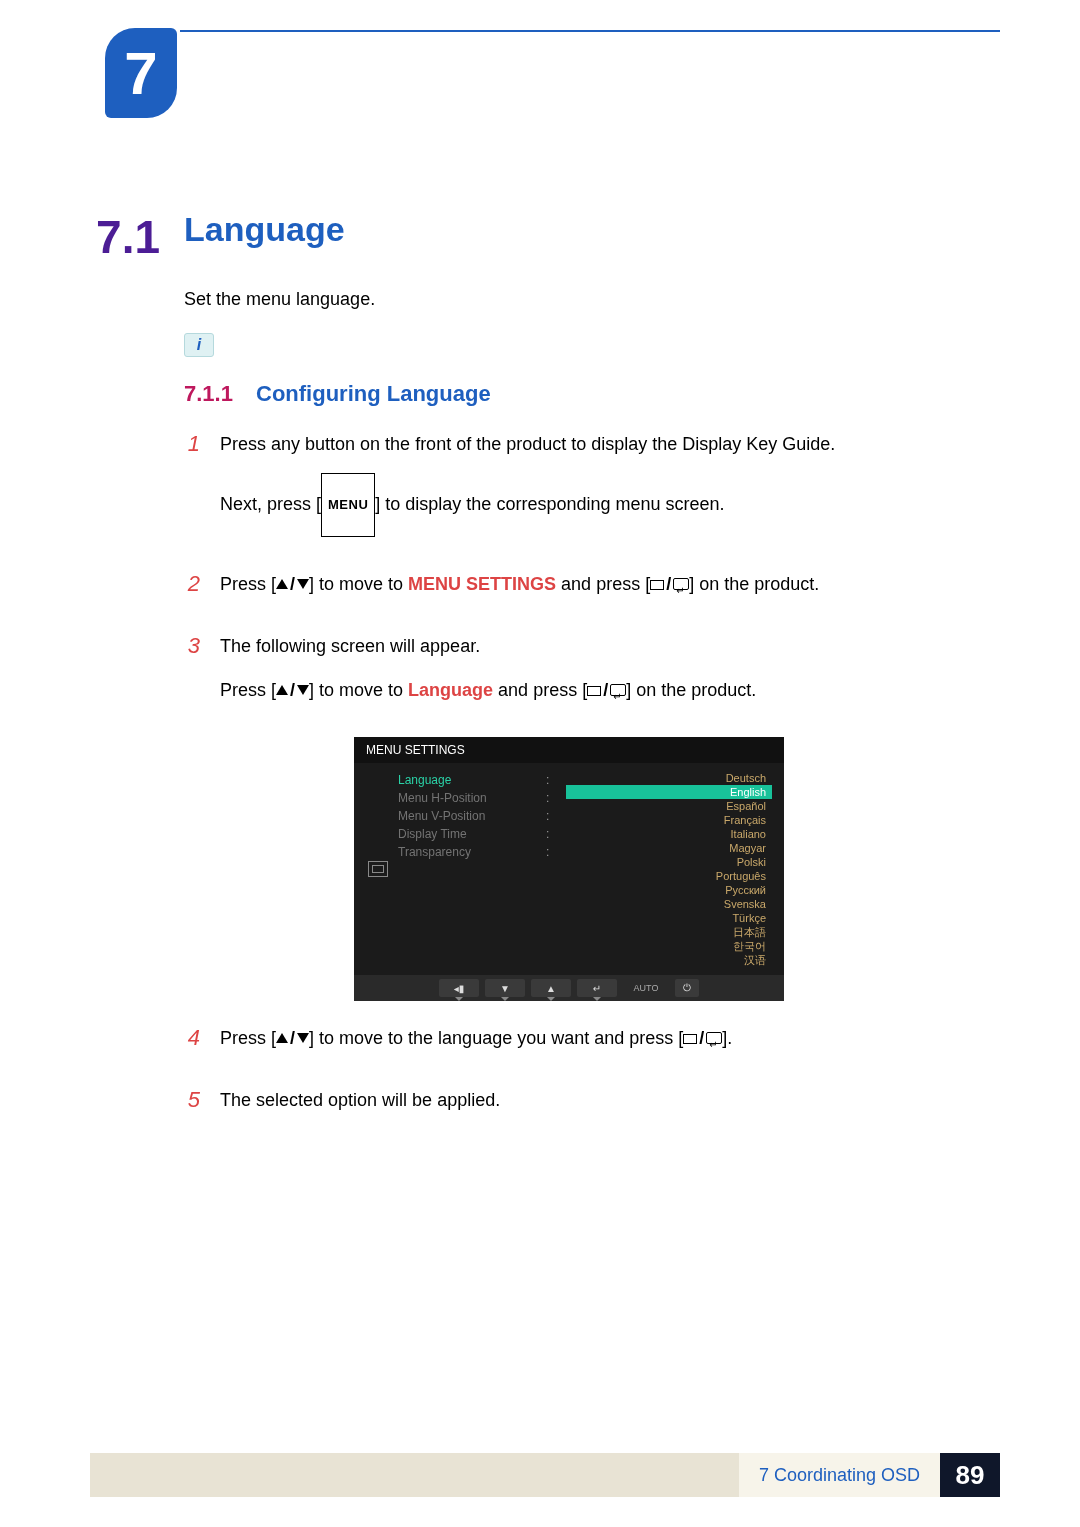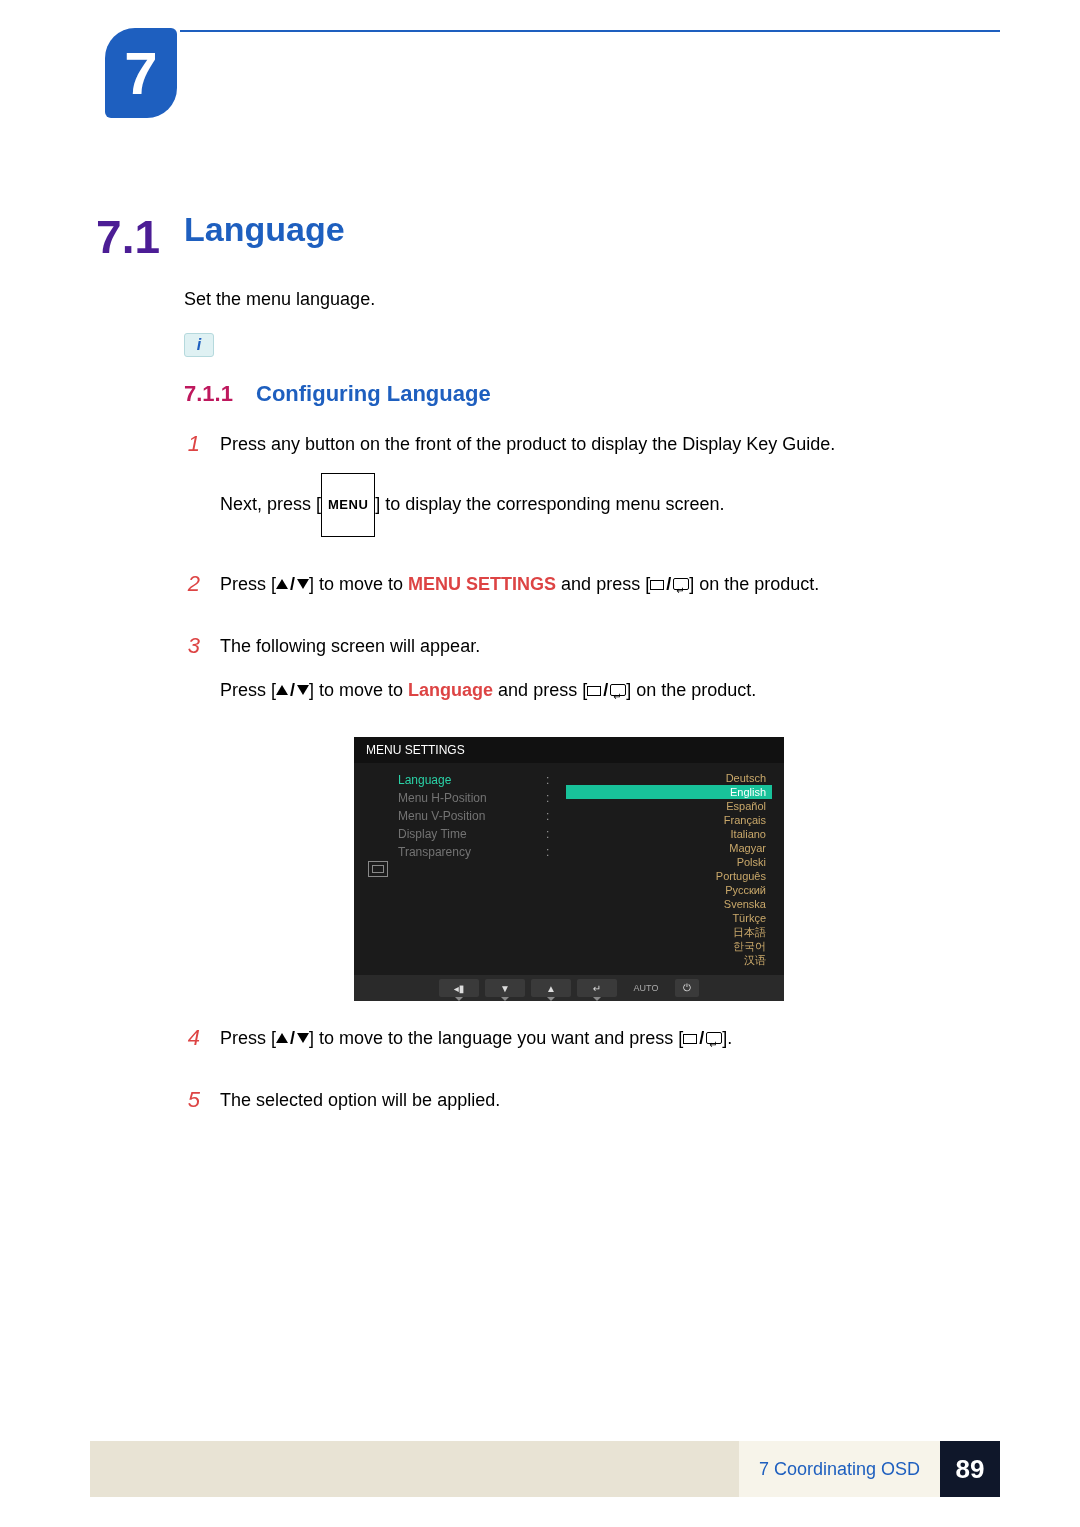--- a/index.html
+++ b/index.html
@@ -80,21 +80,21 @@
   .osd-langs div { padding: 0 6px; color: #c9a86a; line-height: 14px; font-size: 11px; text-align: right; }
   .osd-langs div.sel { background: #18c29a; color: #fff; }
   .osd-footer { background: #2a2a2a; display:flex; gap: 6px; padding: 4px 8px; justify-content:center; align-items:center; }
   .osd-footer .fbtn { background:#3a3a3a; color:#ddd; font-size:10px; width:40px; height:18px; display:flex; align-items:center; justify-content:center; border-radius:2px; position:relative; }
   .osd-footer .fbtn .caret { position:absolute; bottom:-4px; left:50%; transform:translateX(-50%); width:0;height:0;border-left:4px solid transparent;border-right:4px solid transparent;border-top:4px solid #888; }
   .osd-footer .auto { width:46px; background:transparent; color:#aaa; font-size:9px; }
   .osd-footer .pwr { width:24px; }
 
   
   .footer {
-    position: absolute; left: 90px; right: 80px; bottom: 30px; height: 56px;
+    position: absolute; left: 90px; right: 80px; bottom: 30px; height: 44px;
     display: flex; align-items: stretch; font-size: 18px;
   }
   .footer-bar { flex: 1; background: #e8e3d4; }
   .footer-text { display:flex; align-items:center; padding: 0 20px; color:#1e5fbf; background:#f7f4ea; }
   .footer-page { width: 60px; background:#0f172a; color:#fff; display:flex; align-items:center; justify-content:center; font-size:26px; font-weight:bold; }
 </style>
 </head>
 <body>
 
 <div class="page">

